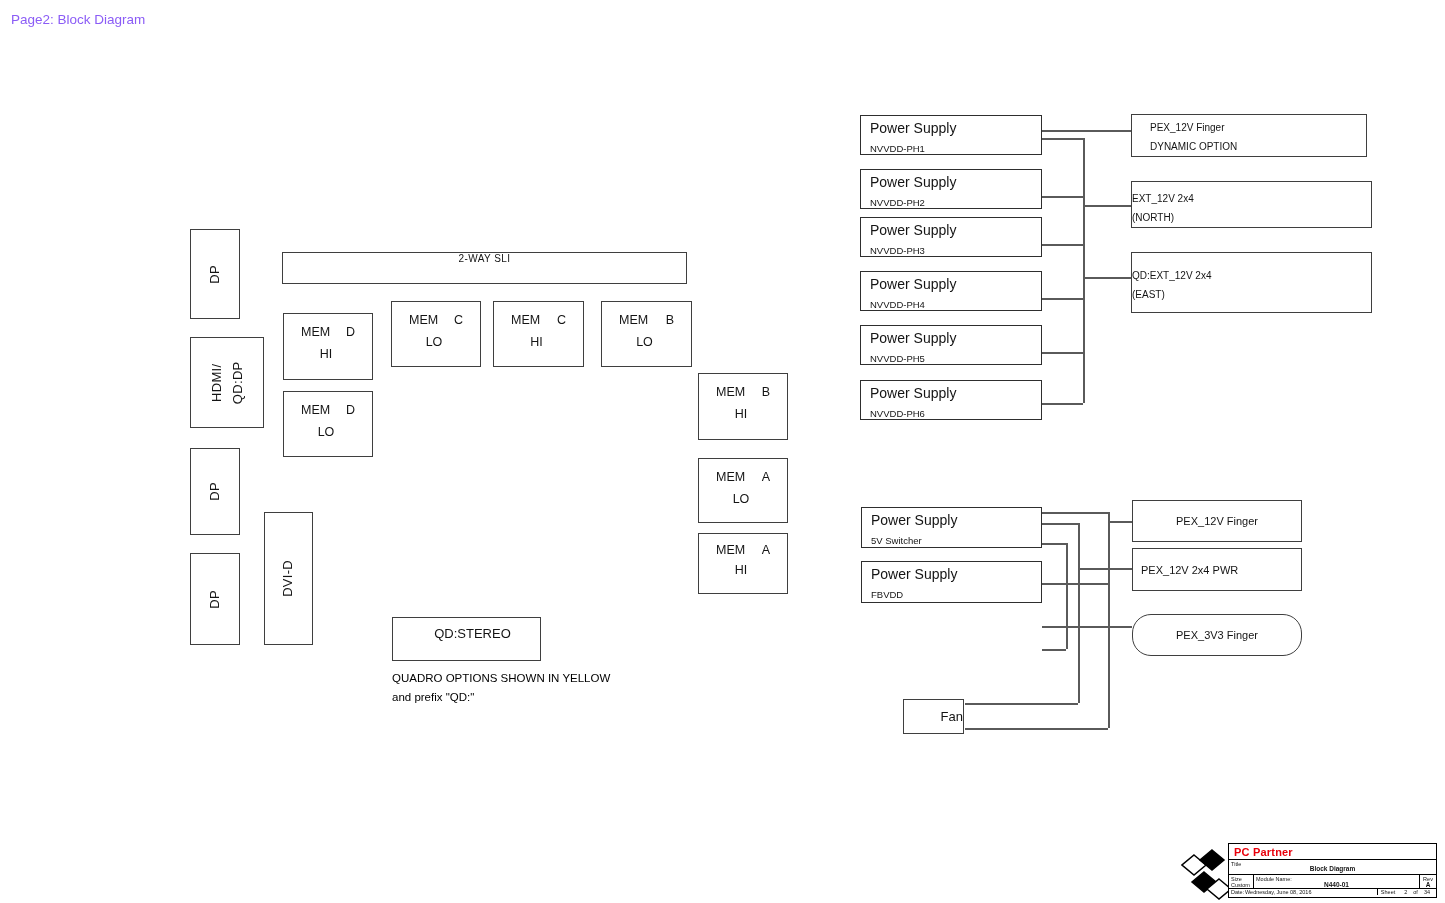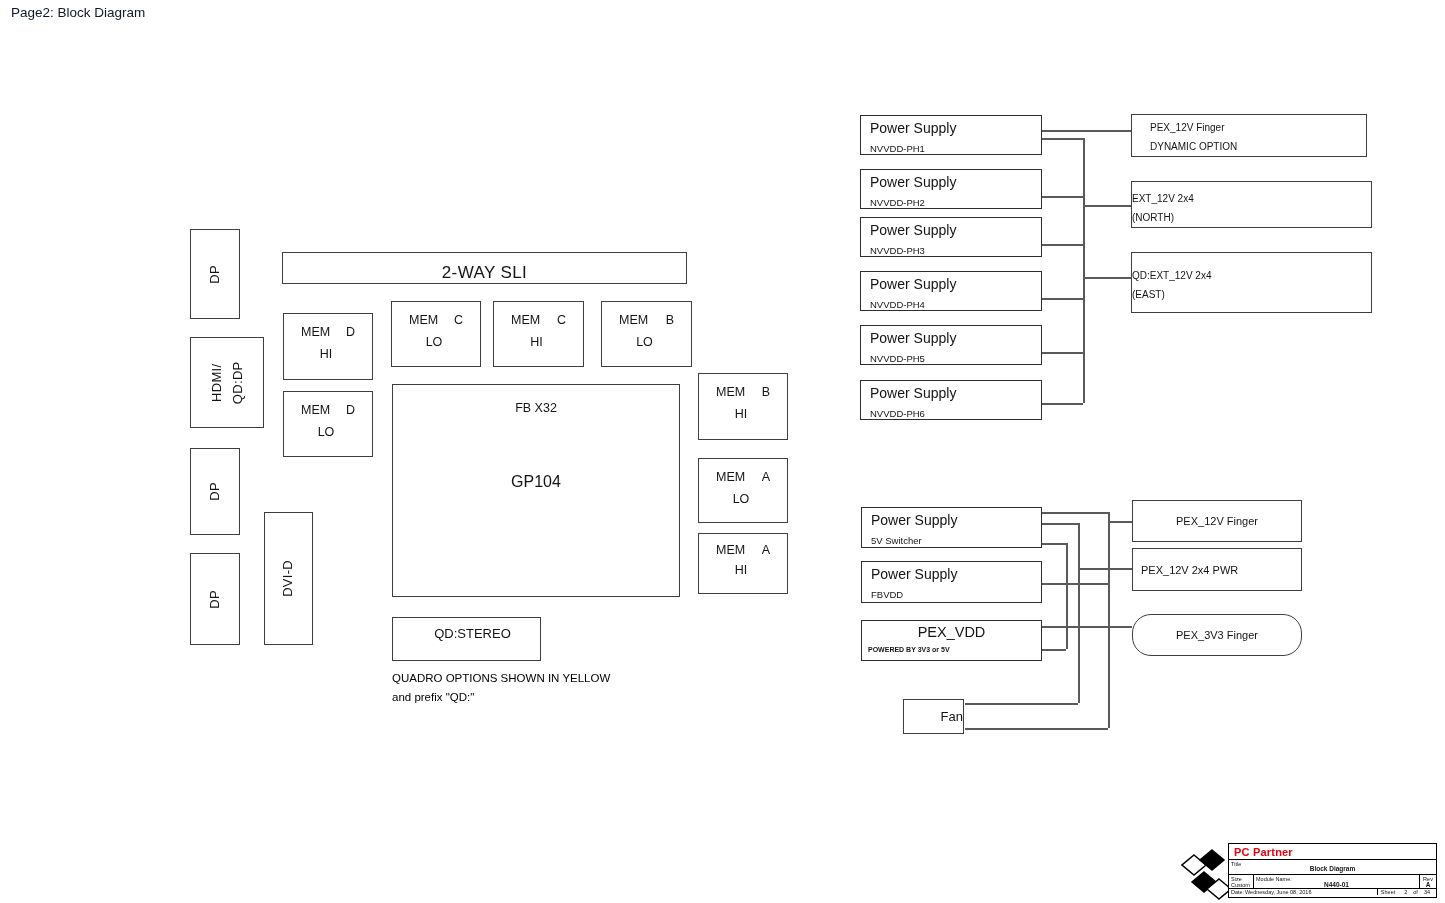--- a/index.html
+++ b/index.html
@@ -1,37 +1,37 @@
 <!DOCTYPE html>
 <html><head>
 <meta charset="utf-8">
 <style>
   * { box-sizing: border-box; }
   html,body { margin:0; padding:0; background:#ffffff; }
   body { font-family:"Liberation Sans", sans-serif; color:#141414; }
   #canvas { position:relative; width:1445px; height:903px; background:#ffffff; overflow:hidden; }
 
-  .page-title { position:absolute; left:11px; top:5px; font-size:13.5px; color:#0f172a; }
+  .page-title { position:absolute; left:11px; top:12px; font-size:13.5px; color:#8b5cf6; }
 
   .box { position:absolute; border:1.5px solid #3f3f3f; background:#fff; }
   .wire { position:absolute; background:#5a5a5a; }
   .wire.h { height:1.5px; }
   .wire.v { width:1.5px; }
 
   
   .port { display:flex; align-items:center; justify-content:center; }
   .vlabel { transform:rotate(-90deg); white-space:nowrap; font-size:13px; letter-spacing:0.3px; text-align:center; line-height:1.6; }
 
   
   .memcell { font-size:12.5px; }
   .memrow1 { display:flex; justify-content:space-between; padding:11px 17px 0 17px; }
   .memrow2 { text-align:center; margin-top:8px; padding-right:4px; }
 
   
-  .banner { display:flex; align-items:flex-end; justify-content:center; font-size:17px; letter-spacing:0.4px; }
+  .banner { display:flex; align-items:flex-start; justify-content:center; font-size:10px; letter-spacing:0.4px; }
 
   
   .gpu-fb { position:absolute; left:0; right:0; top:16px; text-align:center; font-size:12.5px; }
   .gpu-name { position:absolute; left:0; right:0; top:88px; text-align:center; font-size:16px; }
 
   .stereo { padding:8px 0 0 12px; font-size:13px;text-align:center; }
   .note { position:absolute; font-size:11.5px; color:#000; }
 
   
   .ps { padding:4px 9px; border-width:1.6px; border-color:#2e2e2e; }
@@ -150,24 +150,20 @@
     <div class="memrow2">LO</div>
   </div>
   <div class="box memcell" style="left:698px;top:533px;width:90px;height:61px;">
     <div class="memrow1" style="padding-top:9px;">
         <span>MEM</span>
         <span>A</span>
       </div>
     <div class="memrow2" style="margin-top:6px;">HI</div>
   </div>
 
-  <div class="box" style="left:392px;top:384px;width:288px;height:213px;">
-    <div class="gpu-fb">FB X32</div>
-    <div class="gpu-name">GP104</div>
-  </div>
 
   <div class="box stereo" style="left:392px;top:617px;width:149px;height:44px;">
     <span>QD:STEREO</span>
   </div>
   <div class="note" style="left:392px;top:672px;">QUADRO OPTIONS SHOWN IN YELLOW</div>
   <div class="note" style="left:392px;top:691px;">and prefix "QD:"</div>
 
   <div class="box ps" style="left:860px;top:115px;width:182px;height:40px;">
     <div class="ps-title">Power Supply</div>
     <div class="ps-name">NVVDD-PH1</div>
@@ -217,24 +213,20 @@
   <div class="wire h" style="left:1083px;top:205px;width:48px;"></div>
   <div class="wire h" style="left:1083px;top:277px;width:48px;"></div>
 
   <div class="box ps" style="left:861px;top:507px;width:181px;height:41px;">
     <div class="ps-title">Power Supply</div>
     <div class="ps-name">5V Switcher</div>
   </div>
   <div class="box ps" style="left:861px;top:561px;width:181px;height:42px;">
     <div class="ps-title">Power Supply</div>
     <div class="ps-name">FBVDD</div>
-  </div>
-  <div class="box" style="left:861px;top:620px;width:181px;height:41px;border-width:1.6px;border-color:#2e2e2e;">
-    <div class="pexvdd-title">PEX_VDD</div>
-    <div class="pexvdd-sub">POWERED BY 3V3 or 5V</div>
   </div>
   <div class="box fanbox" style="left:903px;top:699px;width:61px;height:35px;">
     <span>Fan</span>
   </div>
 
   <div class="box conn-single" style="left:1132px;top:500px;width:170px;height:42px;">
     <span>PEX_12V Finger</span>
   </div>
   <div class="box conn-single" style="left:1132px;top:548px;width:170px;height:43px;justify-content:flex-start;padding-left:8px;">
     <span>PEX_12V 2x4 PWR</span>

